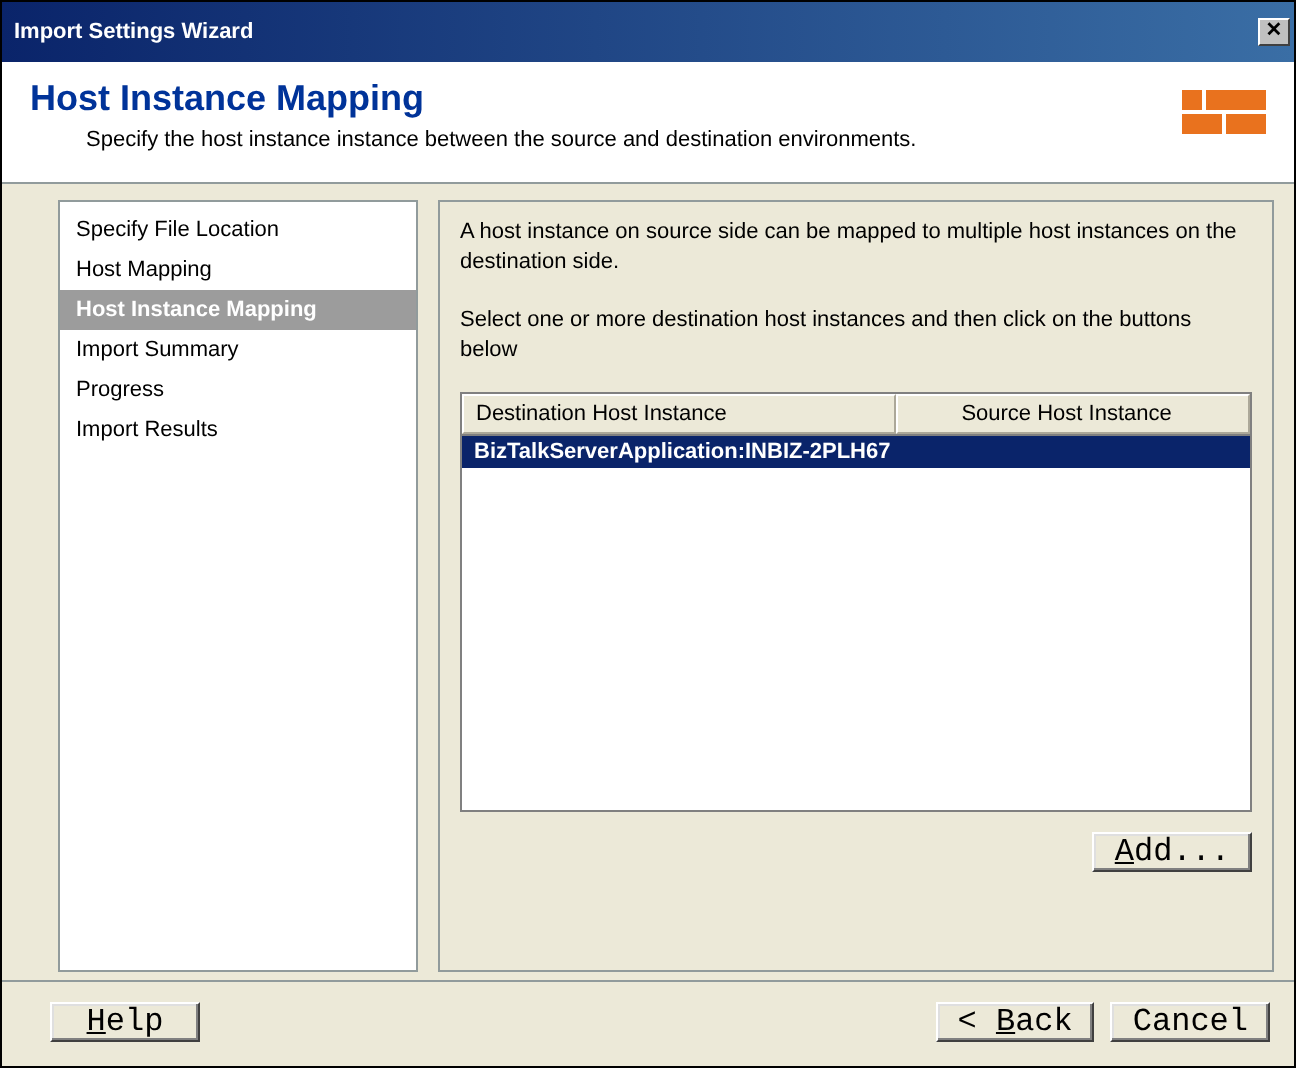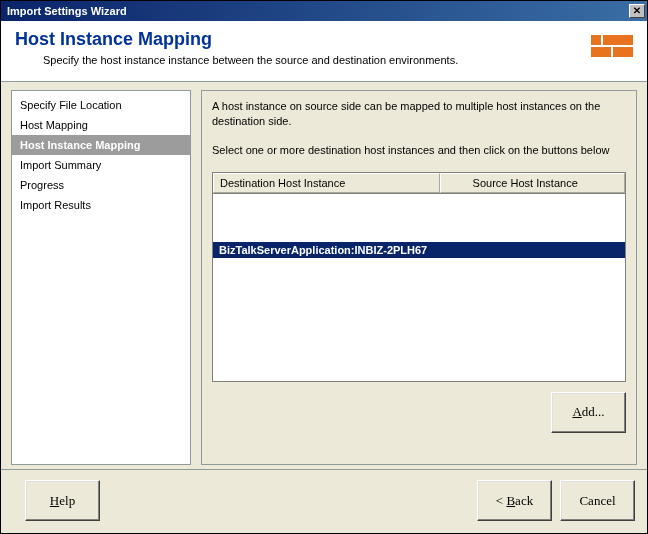--- a/index.html
+++ b/index.html
@@ -13,21 +13,21 @@
     width: 648px;
     height: 534px;
     border: 1px solid #000;
     background: #ece9d8;
     display: flex;
     flex-direction: column;
   }
   .titlebar {
     background: linear-gradient(to right, #0a246a, #3a6ea5);
     color: #fff;
-    height: 20px;
+    height: 30px;
     display: flex;
     align-items: center;
     justify-content: space-between;
     padding: 0 2px 0 6px;
     font-weight: bold;
     font-size: 11px;
   }
   .titlebar-buttons { display: flex; }
   .titlebar-btn {
     width: 16px; height: 14px;
@@ -63,20 +63,21 @@
     font-size: 11px;
     color: #000;
   }
   .header-icon svg { display: block; }
   .body-area {
     flex: 1;
     display: flex;
     padding: 8px 10px 4px 10px;
     gap: 10px;
     min-height: 0;
+    margin-left: 18px;
   }
   .sidebar {
     width: 180px;
     background: #fff;
     border: 1px solid #919b9c;
     padding: 4px 0;
     overflow: hidden;
   }
   .sidebar-item {
     padding: 4px 6px 4px 8px;
@@ -103,21 +104,20 @@
     margin-bottom: 14px;
     line-height: 1.35;
   }
   .grid-wrap {
     border: 1px solid #808080;
     background: #fff;
     flex: 0 0 auto;
     height: 210px;
     display: flex;
     flex-direction: column;
-    gap: 48px;
   }
   .grid-header {
     display: flex;
     background: #ece9d8;
     border-bottom: 1px solid #808080;
   }
   .grid-header-cell {
     padding: 3px 6px;
     font-size: 11px;
     border-right: 1px solid #aca899;
@@ -143,28 +143,28 @@
   .grid-cell.col-dest { width: 55%; flex: 0 0 55%; }
   .grid-cell.col-src { flex: 1; }
   .action-row {
     display: flex;
     justify-content: flex-end;
     gap: 8px;
     margin-top: 10px;
   }
   .btn {
     min-width: 75px;
-    height: 41px;
+    height: 20px;
     background: #ece9d8;
     border: 1px solid #404040;
     border-top-color: #fff;
     border-left-color: #fff;
     box-shadow: inset -1px -1px 0 #808080, inset 1px 1px 0 #dfdfdf;
-    font-size: 13px;
-    font-family: Liberation Serif, serif;
+    font-size: 16px;
+    font-family: Liberation Mono, monospace;
     padding: 0 10px;
     cursor: default;
     color: #000;
   }
   .btn.disabled { color: #808080; text-shadow: 1px 1px 0 #fff; }
   .footer {
     border-top: 1px solid #919b9c;
     padding: 10px 12px 12px 24px;
     display: flex;
     justify-content: space-between;

